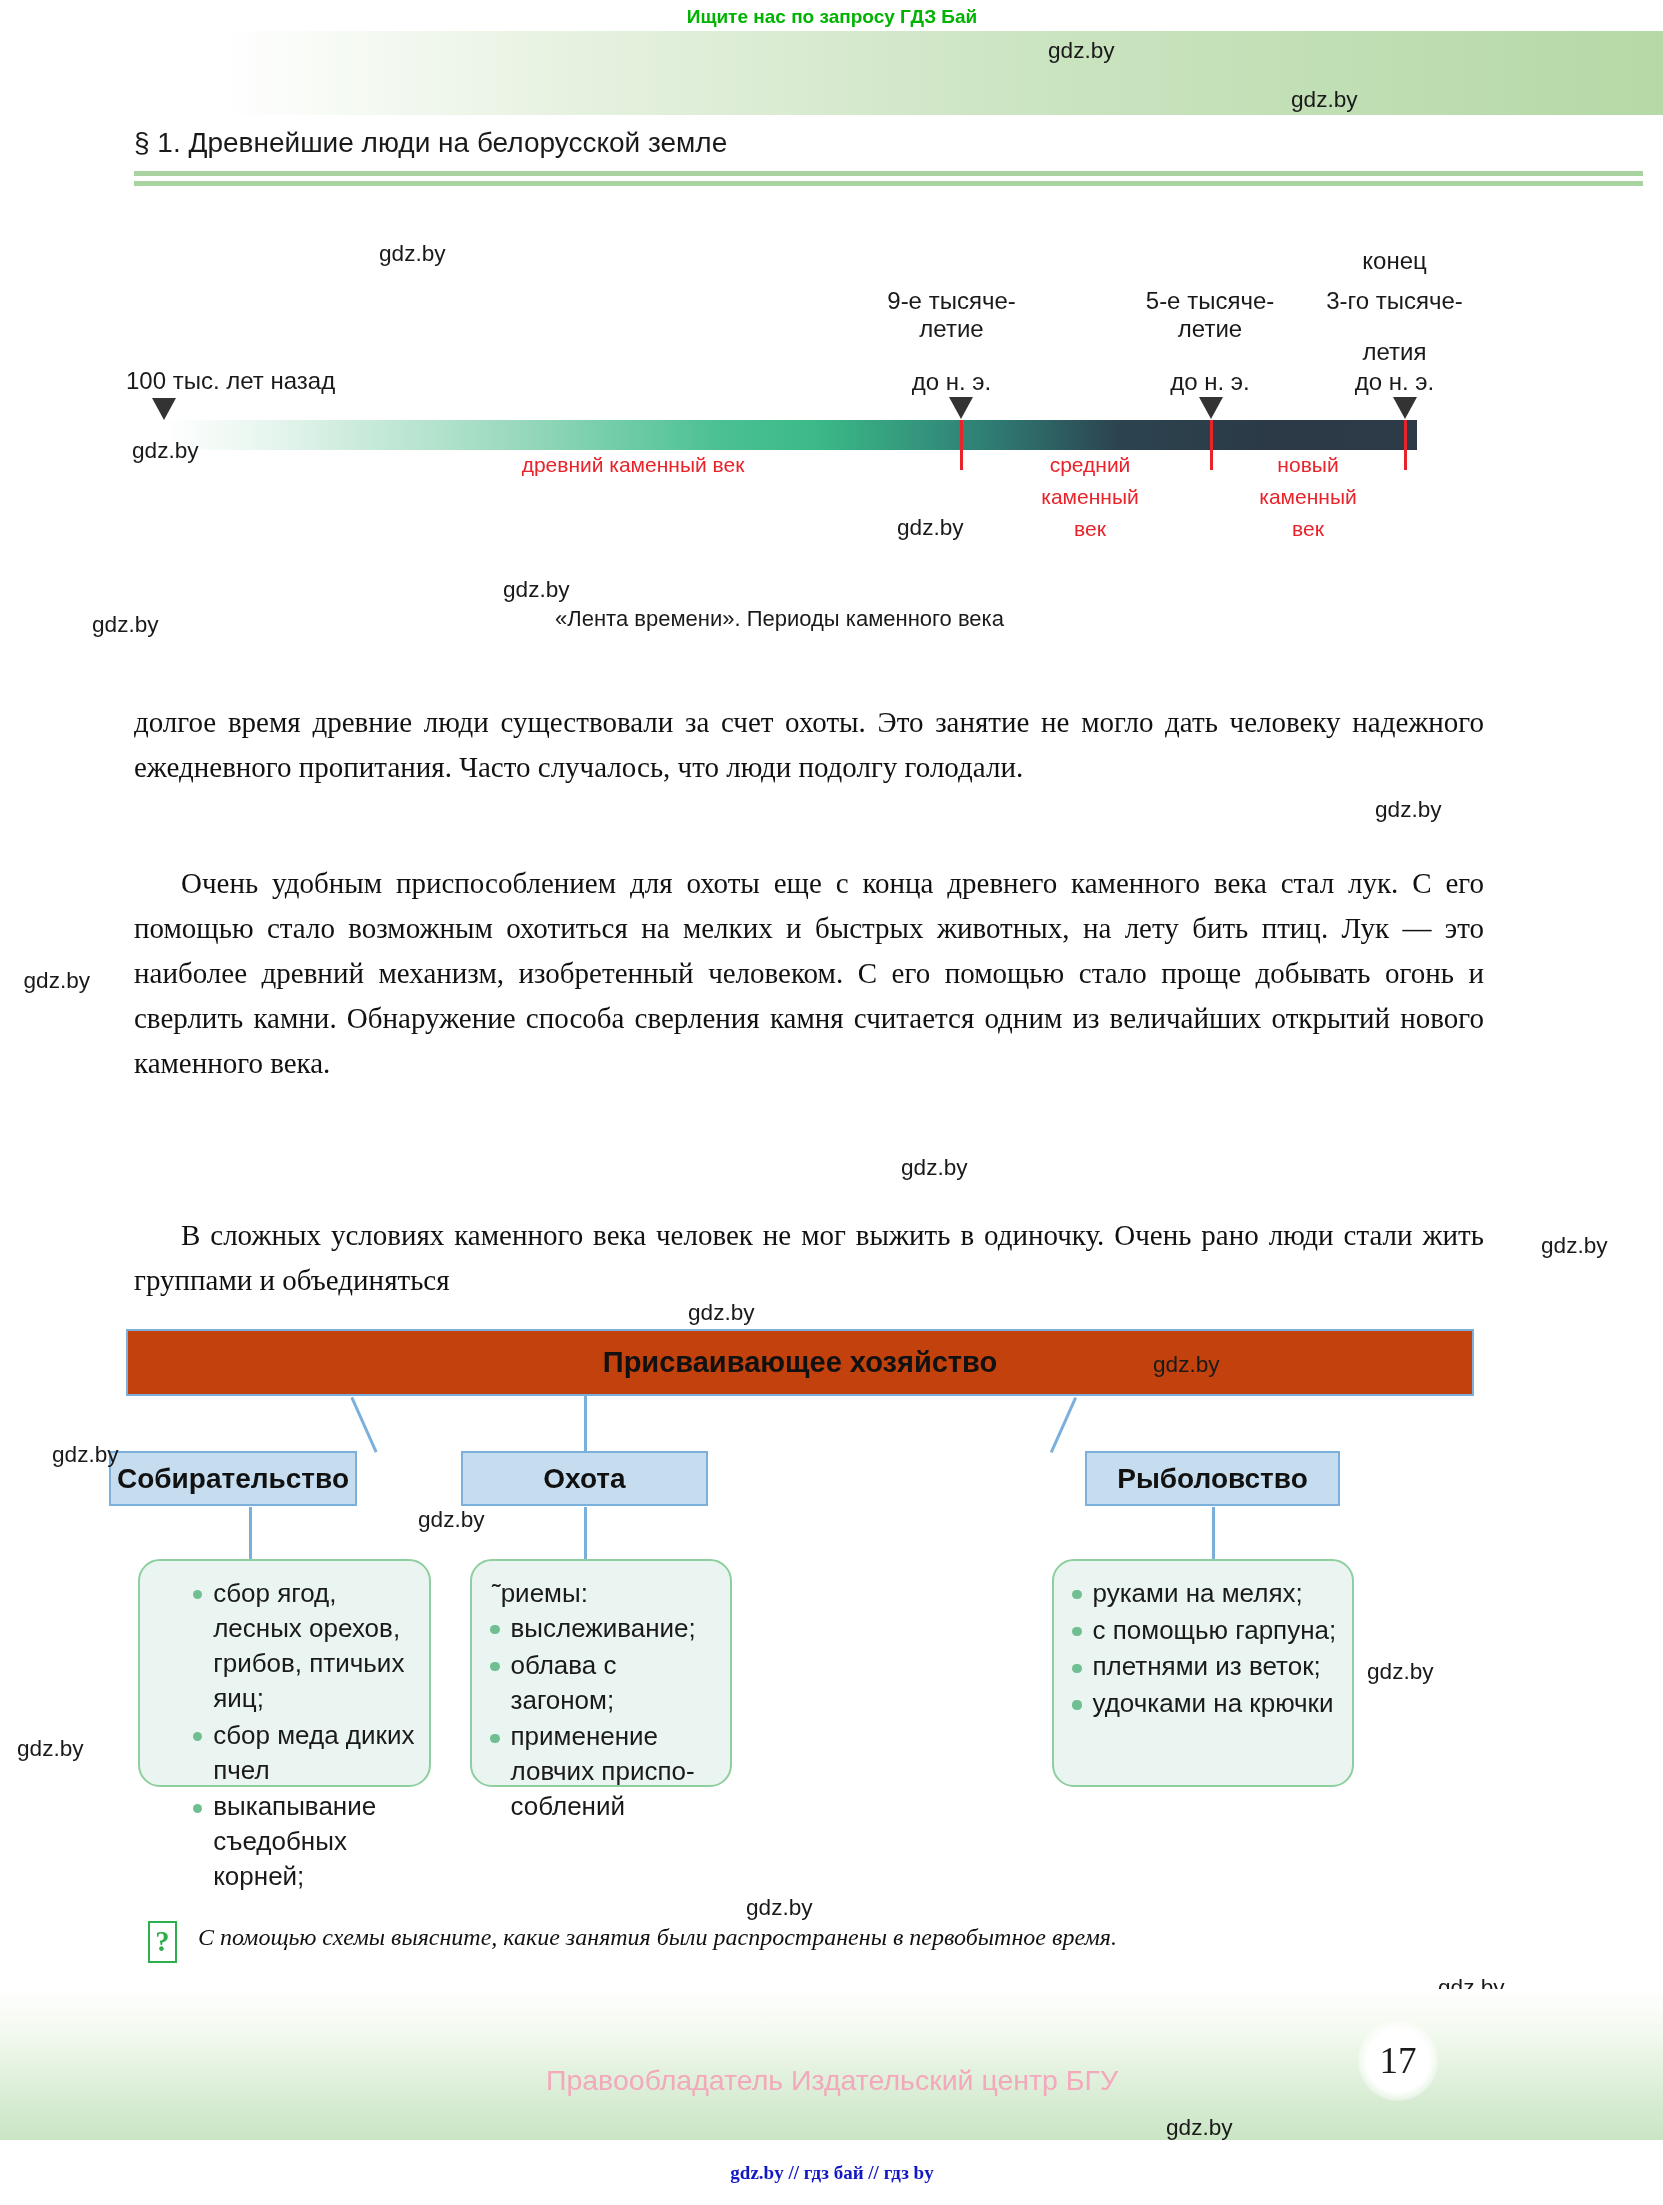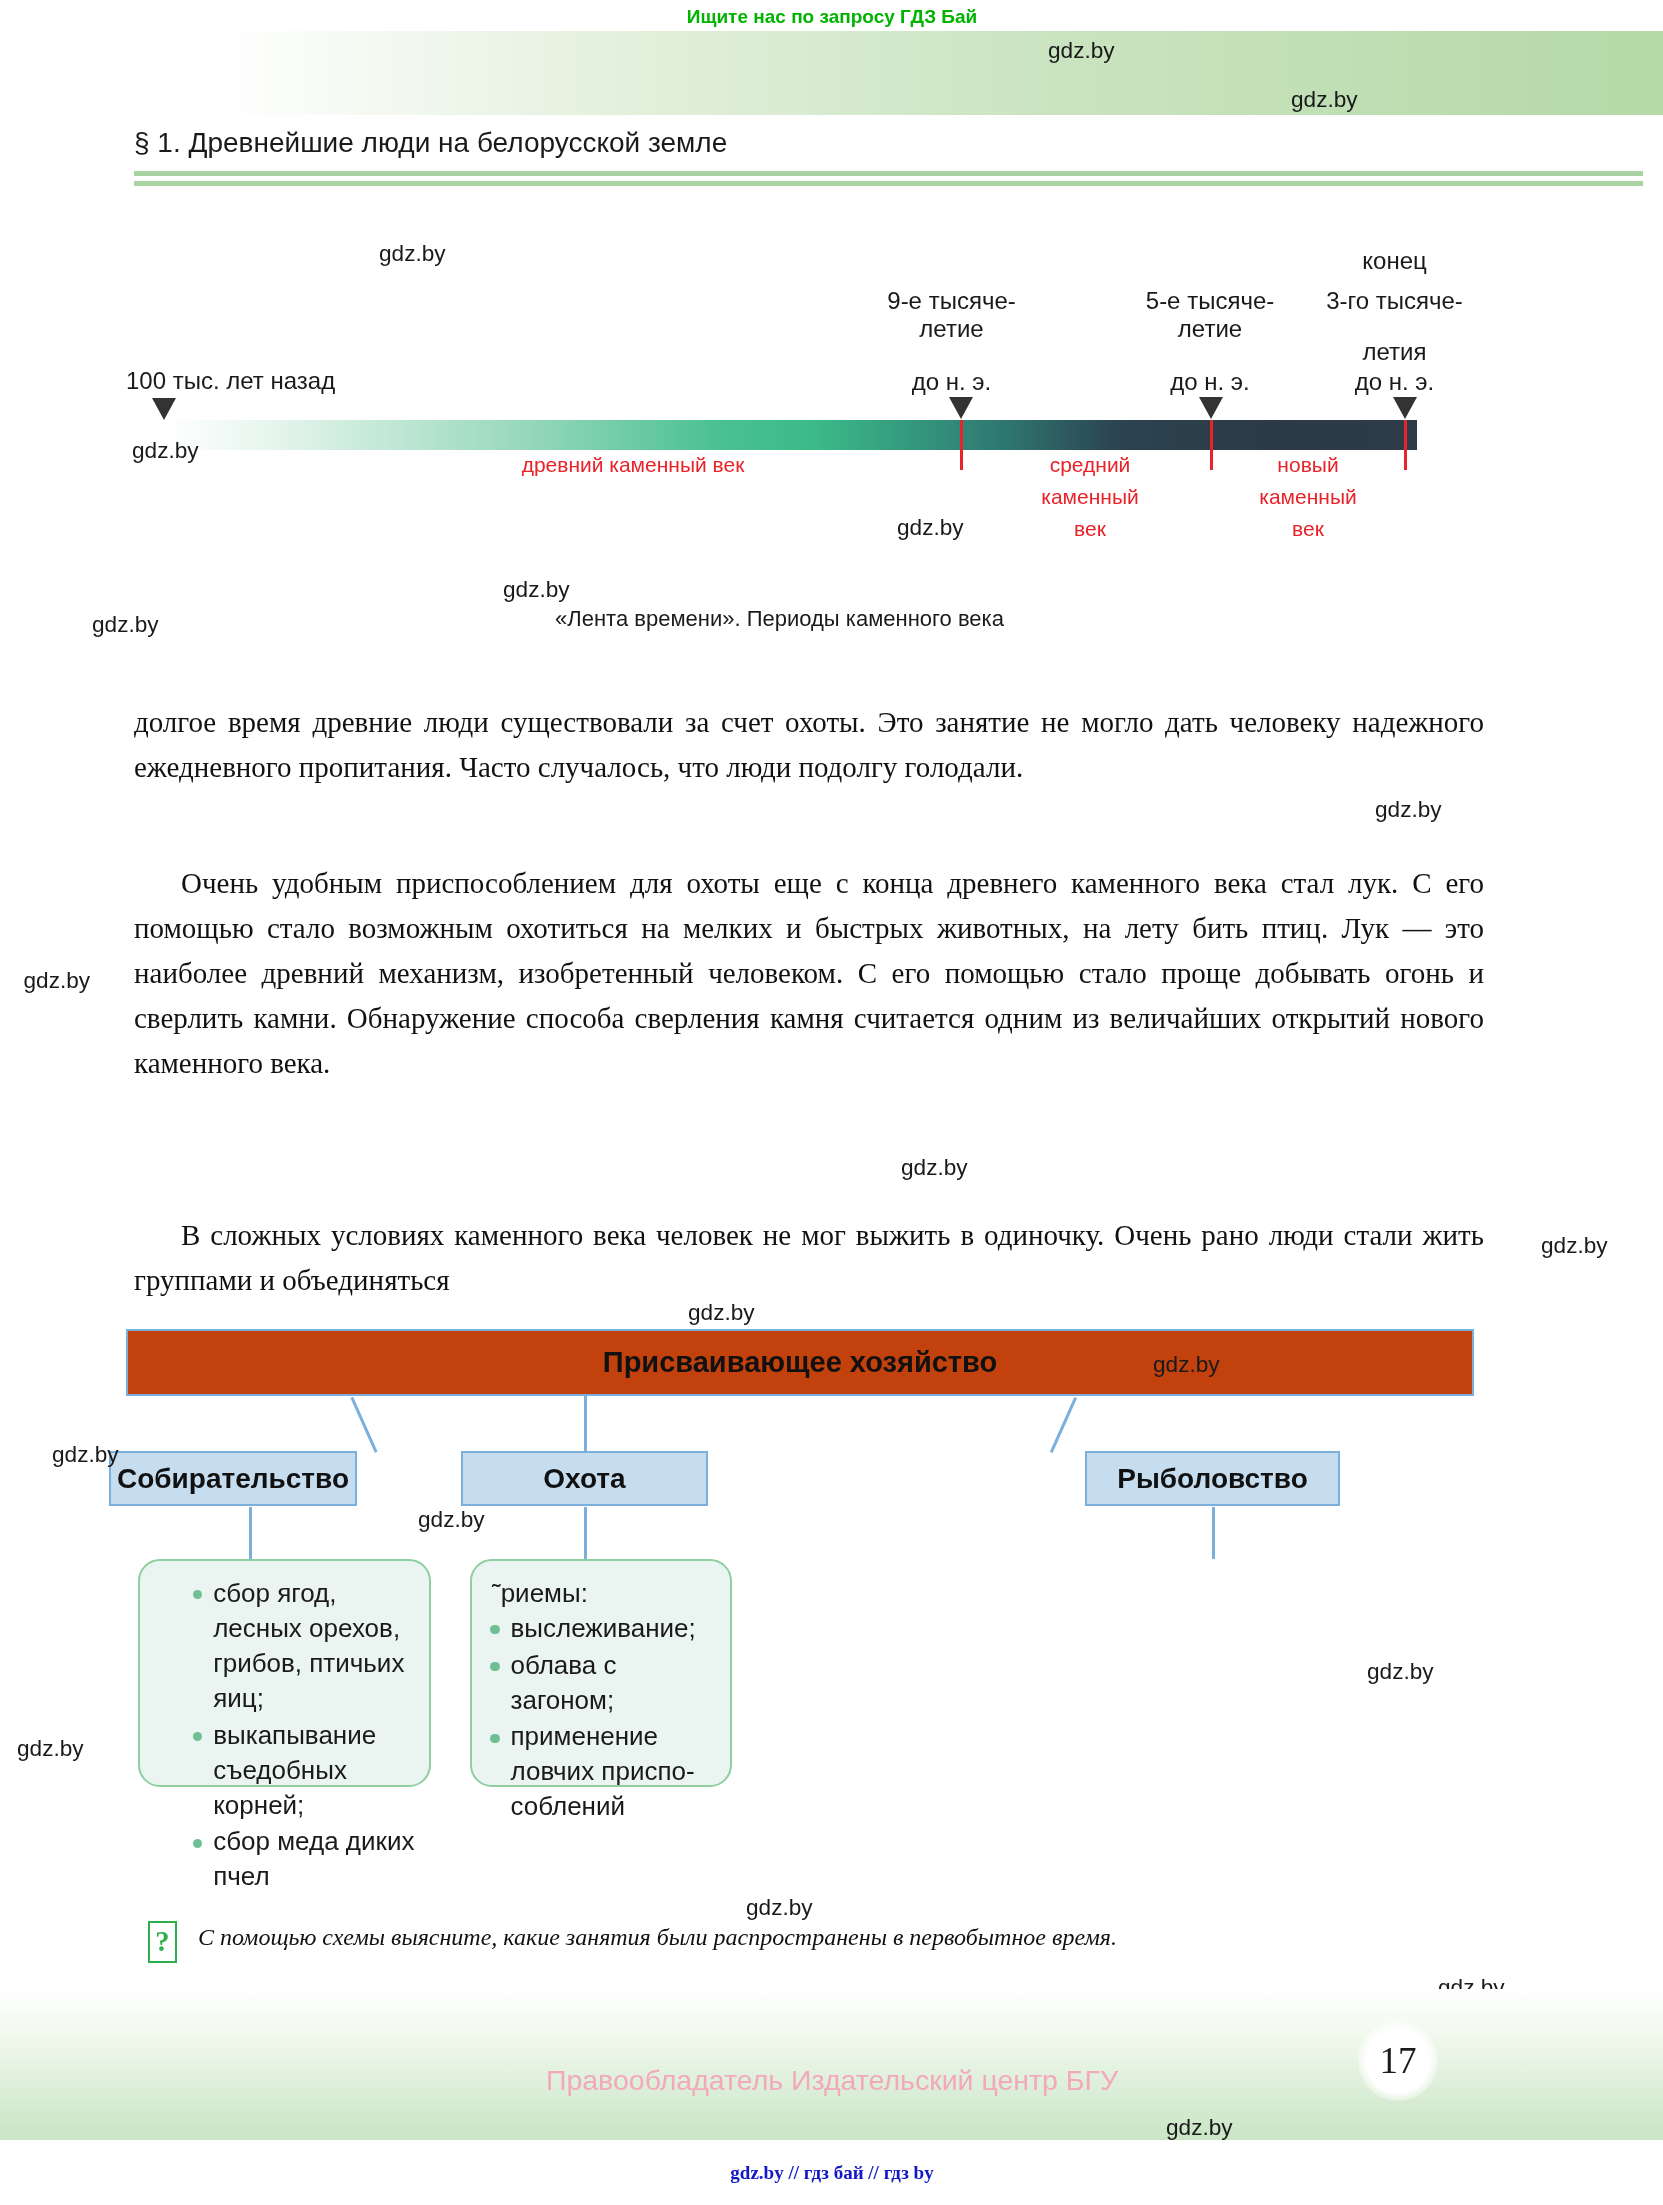--- a/index.html
+++ b/index.html
@@ -354,34 +354,42 @@
     <span>Рыболовство</span>
   </div>
 
   <div class="connector" style="top:178px; left:123px; width:2.5px; height:52px;"></div>
   <div class="connector" style="top:178px; left:458px; width:2.5px; height:52px;"></div>
   <div class="connector" style="top:178px; left:1086px; width:2.5px; height:52px;"></div>
 
   <div class="box-list" style="top:230px; left:11.7px; width:293px; height:228px;padding-left:45px;">
     <ul>
       <li>сбор ягод, лесных орехов, грибов, птичьих яиц;</li>
+      <li>сбор меда диких пчел</li>
       <li>выкапывание съедобных корней;</li>
-      <li>сбор меда диких пчел</li>
     </ul>
   </div>
 
   <div class="box-list" style="top:230px; left:344px; width:262px; height:228px;">
     <div class="head">˜риемы:</div>
     <ul>
       <li>выслеживание;</li>
       <li>облава с загоном;</li>
       <li>применение ловчих приспо­соблений</li>
     </ul>
   </div>
 
+  <div class="box-list" style="top:230px; left:926px; width:302px; height:228px;">
+    <ul>
+      <li>руками на мелях;</li>
+      <li>с помощью гар­пуна;</li>
+      <li>плетнями из веток;</li>
+      <li>удочками на крючки</li>
+    </ul>
+  </div>
 </div>
 
 <div class="wm" style="top:1352px; left:1153px;">gdz.by</div>
 <div class="wm" style="top:1442px; left:52px;">gdz.by</div>
 <div class="wm" style="top:1507px; left:418px;">gdz.by</div>
 <div class="wm" style="top:1659px; left:1367px;">gdz.by</div>
 <div class="wm" style="top:1736px; left:17px;">gdz.by</div>
 <div class="wm" style="top:1895px; left:746px;">gdz.by</div>
 
 <div class="q-icon">?</div>

